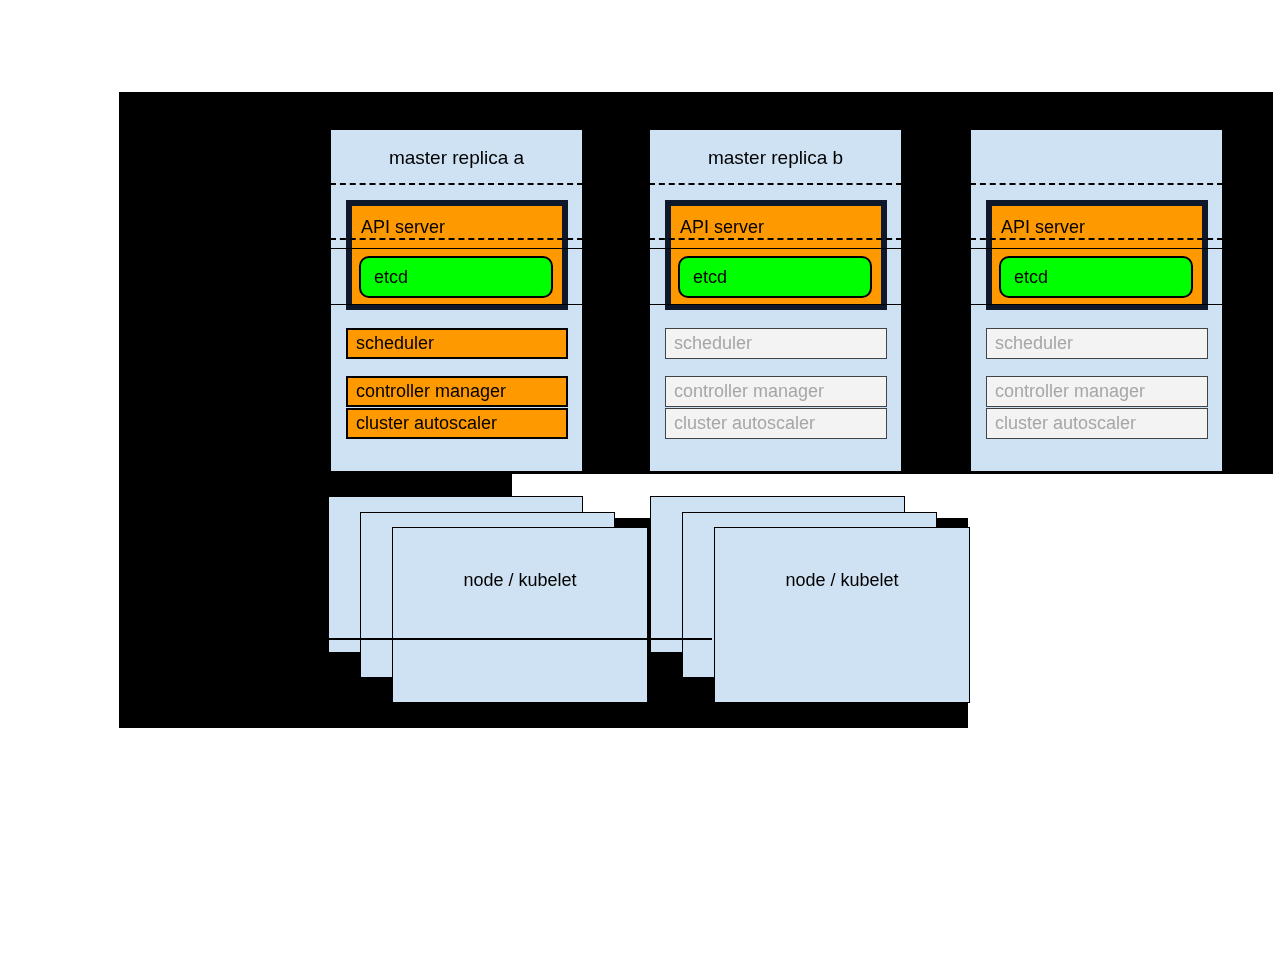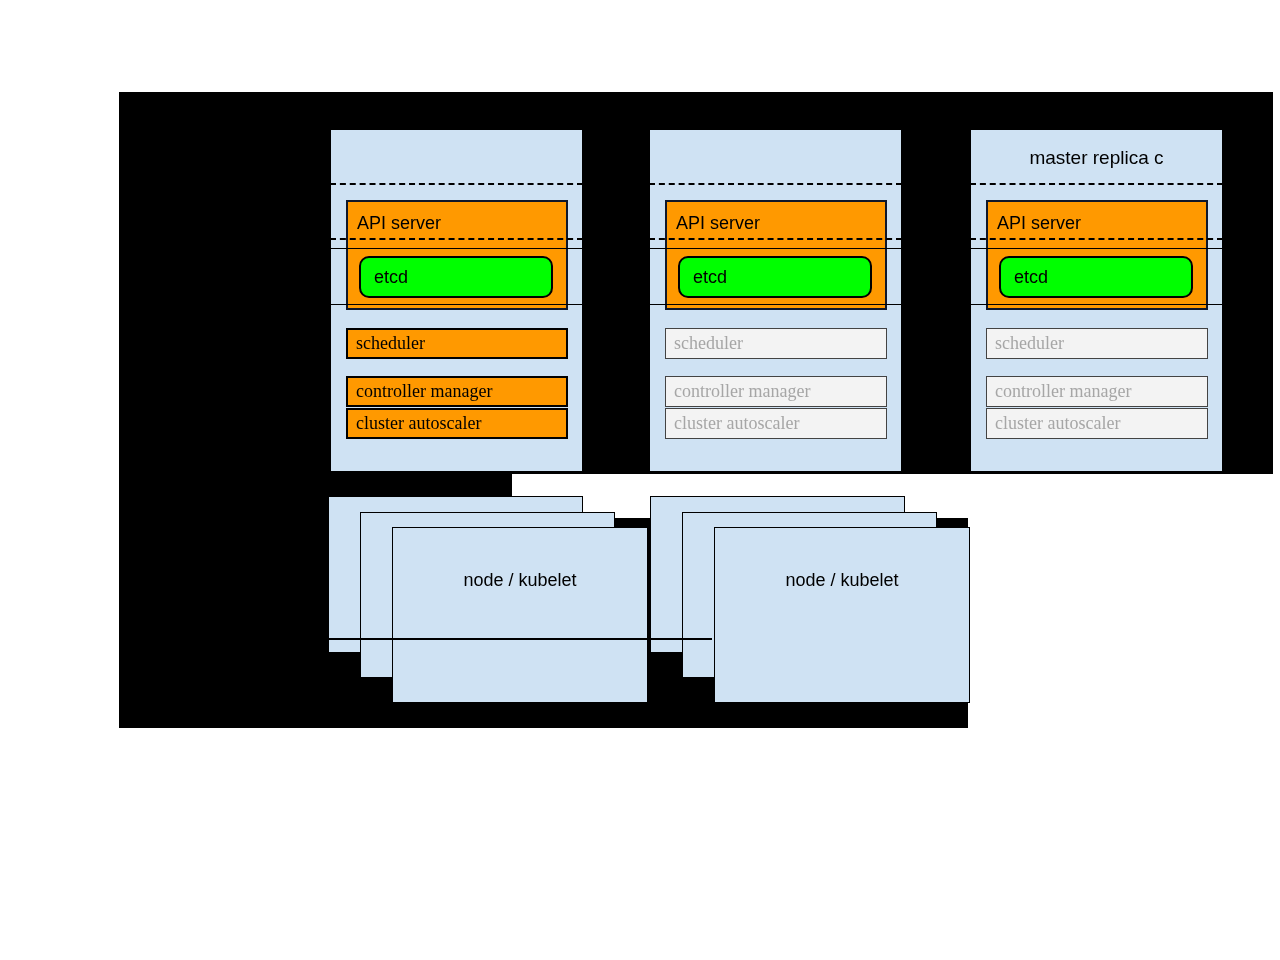--- a/index.html
+++ b/index.html
@@ -30,38 +30,38 @@
   .hline.dashed{border-top:2px dashed #000;}
   .hline.solid{border-top:1.5px solid #000;}
   .dash1{top:53px;}
   .dash2{top:108px;z-index:5;}
   .sol1{top:118px;z-index:5;}
   .sol2{top:174px;z-index:5;}
 
   .api-box{
     position:absolute;left:15px;top:70px;width:222px;height:110px;
     background:var(--active-orange,#ff9900);
-    border:2px solid #0f172a;box-sizing:border-box;z-index:1;text-decoration:underline;
+    border:6px solid #0f172a;box-sizing:border-box;z-index:1;text-decoration:underline;
   }
   .api-label{position:absolute;top:11px;left:9px;font-size:18px;}
 
   .etcd-box{
     position:absolute;left:28px;top:126px;width:194px;height:42px;
     background:var(--etcd-green,#00ff00);
     border:2px solid #000;border-radius:10px;box-sizing:border-box;
     display:flex;align-items:center;z-index:6;
   }
   .etcd-label{margin-left:13px;font-size:18px;}
 
   .comp{
     position:absolute;left:15px;width:222px;height:31px;
     box-sizing:border-box;display:flex;align-items:center;
     font-size:18px;z-index:2;
   }
-  .comp > span{margin-left:8px;white-space:nowrap;font-family:Liberation Serif, serif;}
+  .comp > span{margin-left:8px;white-space:nowrap;}
   .comp[data-state="active"]{
     background:var(--active-orange,#ff9900);
     border:2px solid #000;color:#000;
   }
   .comp[data-state="inactive"]{
     background:var(--inactive-fill,#f3f3f3);
     border:1.5px solid var(--inactive-border,#434343);
     color:var(--inactive-text,#a6a6a6);
   }
   .comp1{top:198px}.comp2{top:246px}.comp3{top:278px}
@@ -86,20 +86,21 @@
   }
 </style>
 </head>
 <body>
 
 <div class="bg bg-top"></div>
 <div class="bg bg-bottom-left"></div>
 <div class="bg bg-bottom-mid"></div>
 
 <div class="card card-a">
+  <div class="card-title">master replica a</div>
   <div class="hline dashed dash1"></div>
   <div class="api-box">
     <span class="api-label">API server</span>
   </div>
   <div class="hline dashed dash2"></div>
   <div class="hline solid sol1"></div>
   <div class="etcd-box">
     <span class="etcd-label">etcd</span>
   </div>
   <div class="hline solid sol2"></div>
@@ -108,20 +109,21 @@
   </div>
   <div class="comp comp2" data-state="active">
     <span>controller manager</span>
   </div>
   <div class="comp comp3" data-state="active">
     <span>cluster autoscaler</span>
   </div>
 </div>
 
 <div class="card card-b">
+  <div class="card-title">master replica b</div>
   <div class="hline dashed dash1"></div>
   <div class="api-box">
     <span class="api-label">API server</span>
   </div>
   <div class="hline dashed dash2"></div>
   <div class="hline solid sol1"></div>
   <div class="etcd-box">
     <span class="etcd-label">etcd</span>
   </div>
   <div class="hline solid sol2"></div>
@@ -130,21 +132,20 @@
   </div>
   <div class="comp comp2" data-state="inactive">
     <span>controller manager</span>
   </div>
   <div class="comp comp3" data-state="inactive">
     <span>cluster autoscaler</span>
   </div>
 </div>
 
 <div class="card card-c">
-  <div class="card-title">master replica c</div>
   <div class="hline dashed dash1"></div>
   <div class="api-box">
     <span class="api-label">API server</span>
   </div>
   <div class="hline dashed dash2"></div>
   <div class="hline solid sol1"></div>
   <div class="etcd-box">
     <span class="etcd-label">etcd</span>
   </div>
   <div class="hline solid sol2"></div>

